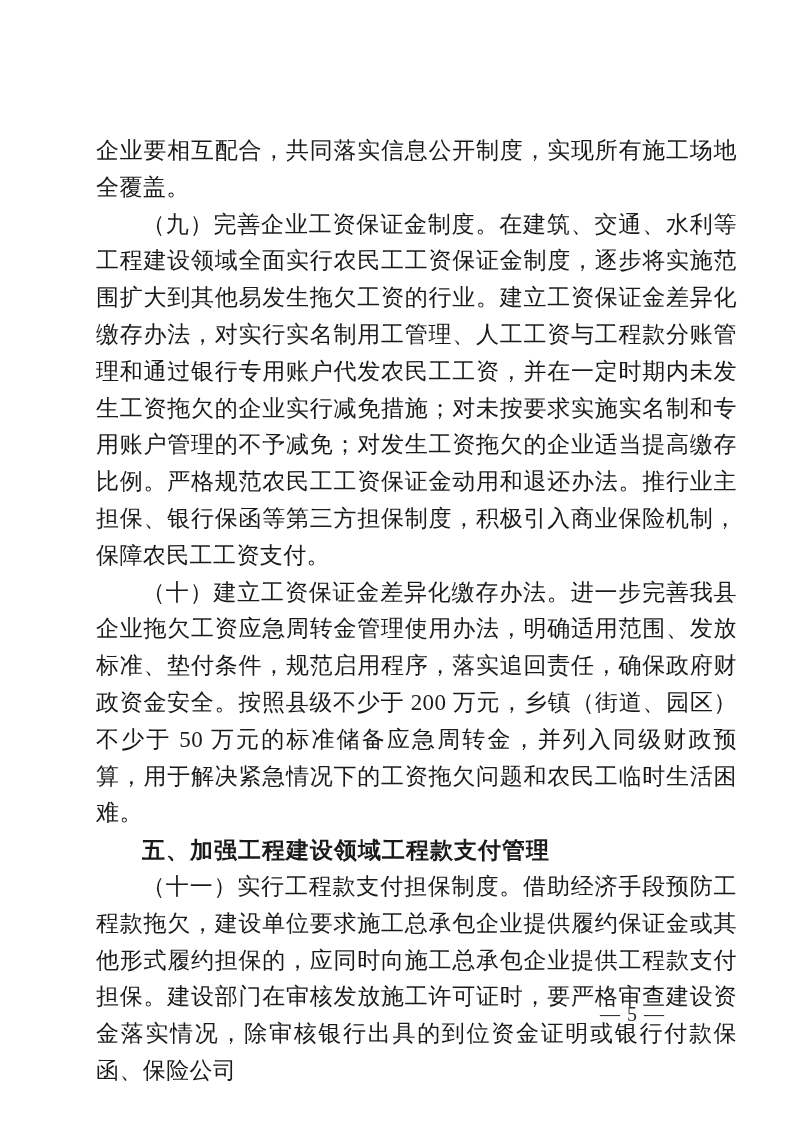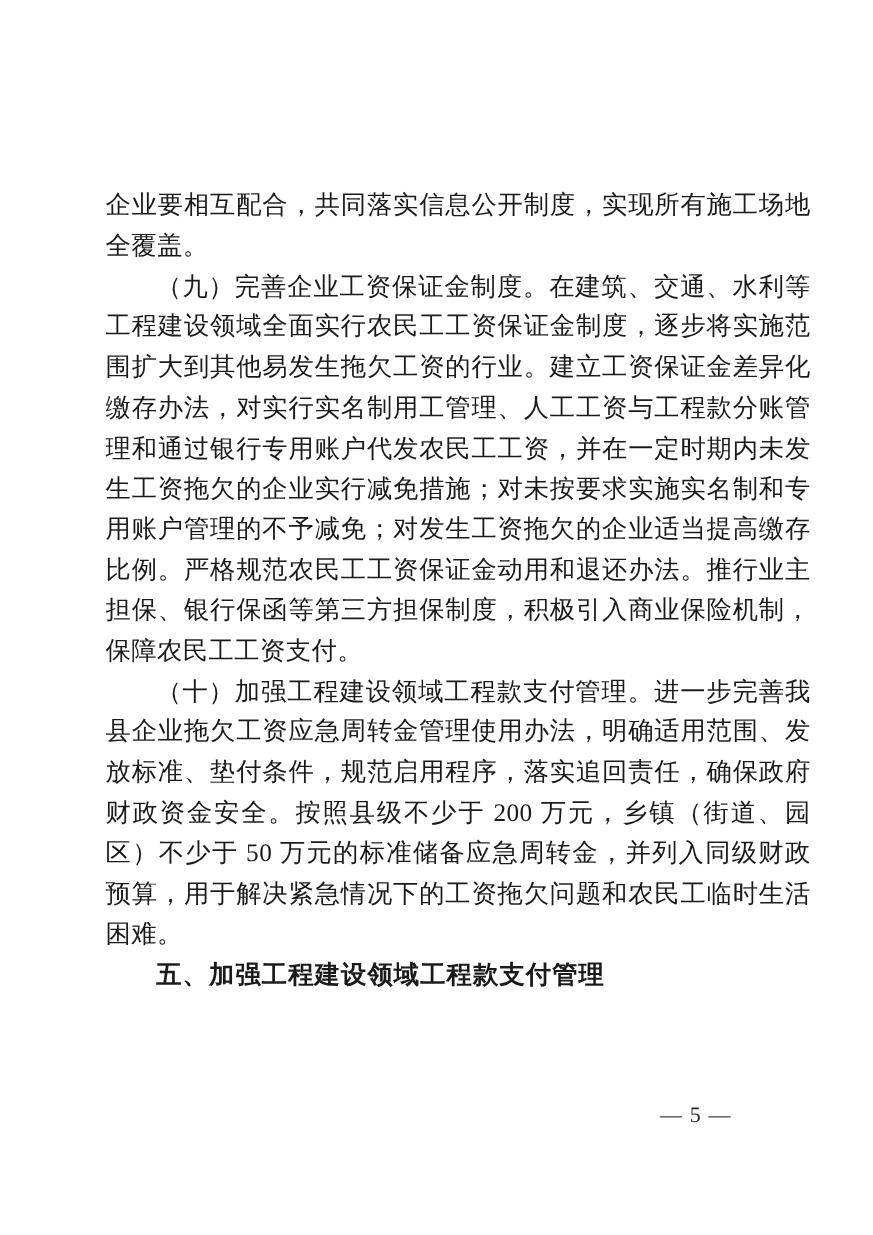--- a/index.html
+++ b/index.html
@@ -23,21 +23,20 @@
   .content {
     position: absolute;
     left: 96px;
     top: 133px;
     width: 641px;
     font-size: 23px;
     line-height: 36.8px;
     text-align: justify;
     text-justify: inter-character;
     letter-spacing: 0.4px;
-    margin-top: 36px;
   }
   .para {
     margin: 0;
     padding: 0;
   }
   .para.indent {
     text-indent: 2em;
   }
   .run-bold {
     font-weight: 400;
@@ -64,22 +63,23 @@
 <body>
 
 <div class="page">
 
   <div class="content">
 
     <p class="para"><span>企业要相互配合，共同落实信息公开制度，实现所有施工场地全覆盖。</span></p>
 
     <p class="para indent"><span class="run-bold">（九）完善企业工资保证金制度。</span><span>在建筑、交通、水利等工程建设领域全面实行农民工工资保证金制度，逐步将实施范围扩大到其他易发生拖欠工资的行业。建立工资保证金差异化缴存办法，对实行实名制用工管理、人工工资与工程款分账管理和通过银行专用账户代发农民工工资，并在一定时期内未发生工资拖欠的企业实行减免措施；对未按要求实施实名制和专用账户管理的不予减免；对发生工资拖欠的企业适当提高缴存比例。严格规范农民工工资保证金动用和退还办法。推行业主担保、银行保函等第三方担保制度，积极引入商业保险机制，保障农民工工资支付。</span></p>
 
-    <p class="para indent"><span class="run-bold">（十）加强工程建设领域工程款支付管理。</span><span>进一步完善我县企业拖欠工资应急周转金管理使用办法，明确适用范围、发放标准、垫付条件，规范启用程序，落实追回责任，确保政府财政资金安全。按照县级不少于 200 万元，乡镇（街道、园区）不少于 50 万元的标准储备应急周转金，并列入同级财政预算，用于解决紧急情况下的工资拖欠问题和农民工临时生活困难。</span></p>
+    <p class="para indent"><span class="run-bold">（十）建立工资保证金差异化缴存办法。</span><span>进一步完善我县企业拖欠工资应急周转金管理使用办法，明确适用范围、发放标准、垫付条件，规范启用程序，落实追回责任，确保政府财政资金安全。按照县级不少于 200 万元，乡镇（街道、园区）不少于 50 万元的标准储备应急周转金，并列入同级财政预算，用于解决紧急情况下的工资拖欠问题和农民工临时生活困难。</span></p>
 
     <p class="para indent section-heading"><span>五、加强工程建设领域工程款支付管理</span></p>
 
+    <p class="para indent"><span class="run-bold">（十一）实行工程款支付担保制度。</span><span>借助经济手段预防工程款拖欠，建设单位要求施工总承包企业提供履约保证金或其他形式履约担保的，应同时向施工总承包企业提供工程款支付担保。建设部门在审核发放施工许可证时，要严格审查建设资金落实情况，除审核银行出具的到位资金证明或银行付款保函、保险公司</span></p>
 
   </div>
 
   <div class="footer"><span>— 5 —</span></div>
 
 </div>
 
 </body></html>

